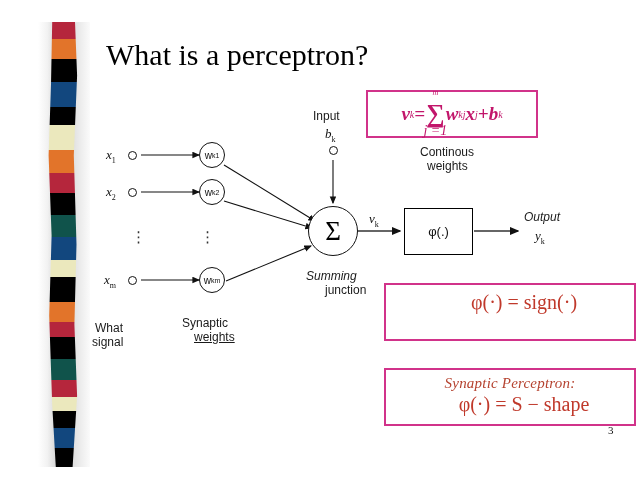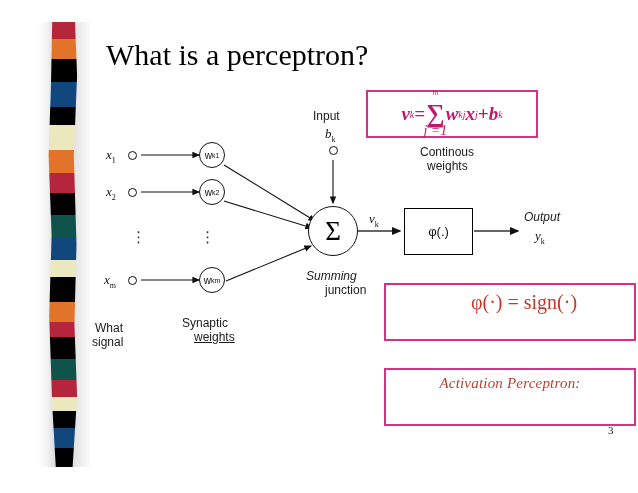--- a/index.html
+++ b/index.html
@@ -391,18 +391,19 @@
         <sub>k</sub>
     </div>
   </div>
 
 
   <div id="discrete-box" class="pinkbox perc-box">
     <div class="perc-eq">φ(·) = sign(·)</div>
   </div>
 
   <div id="continuous-box" class="pinkbox perc-box">
-    <div class="perc-title">Activation Perceptron:</div>
+    <div class="perc-title">Synaptic Perceptron:</div>
+    <div class="perc-eq">φ(·) = S − shape</div>
   </div>
 
   <div id="slide-number">3</div>
 
 </div>
 
 </body></html>

